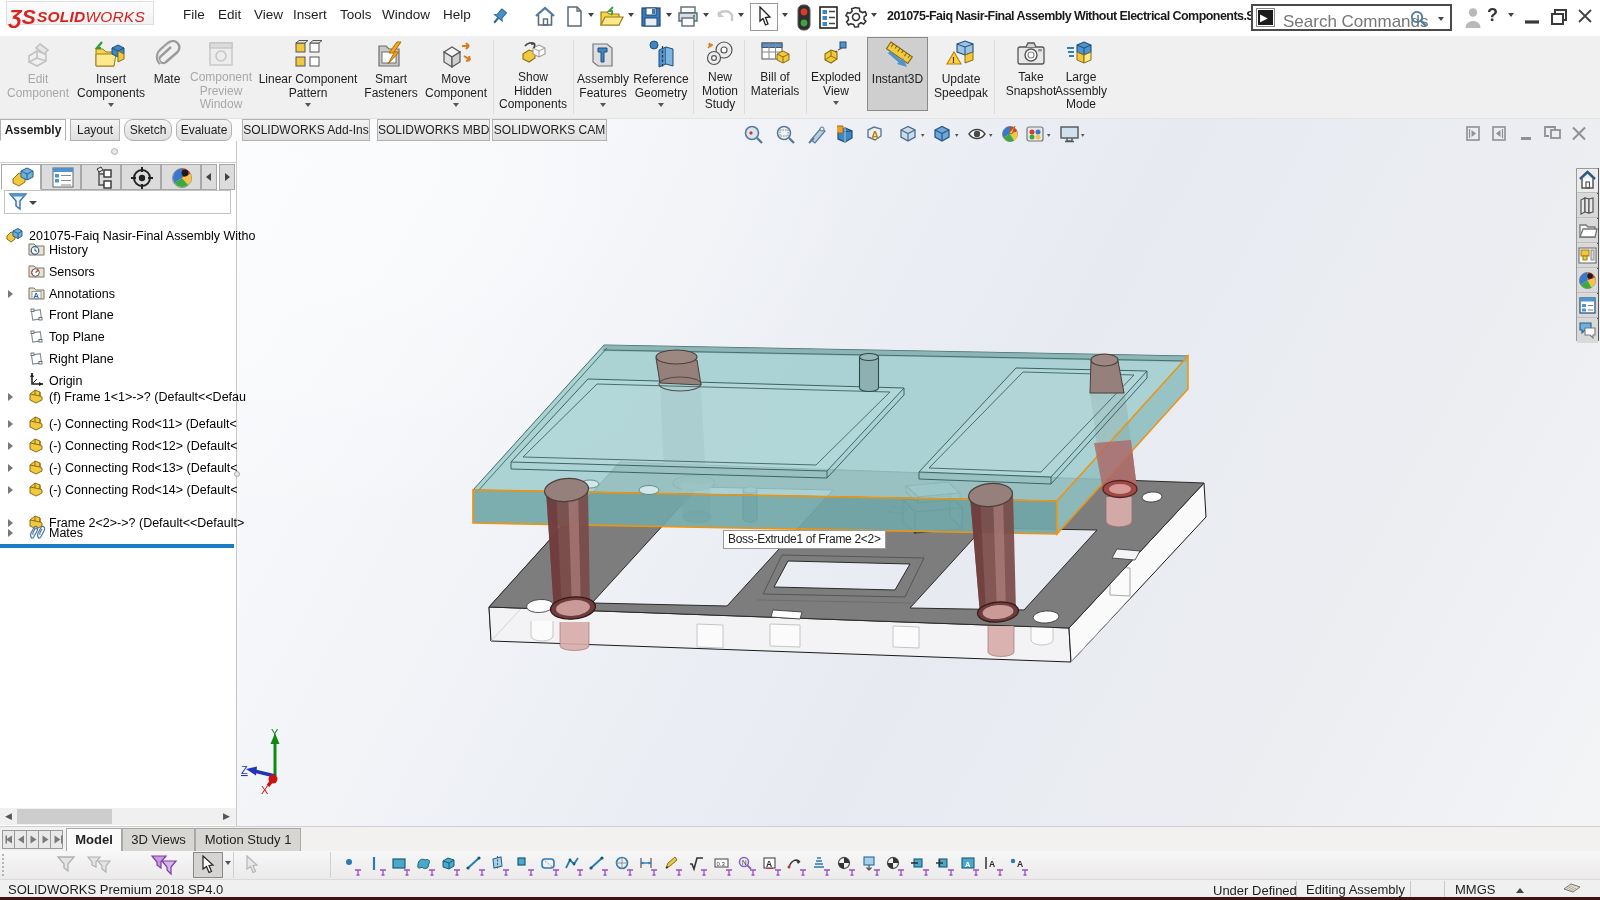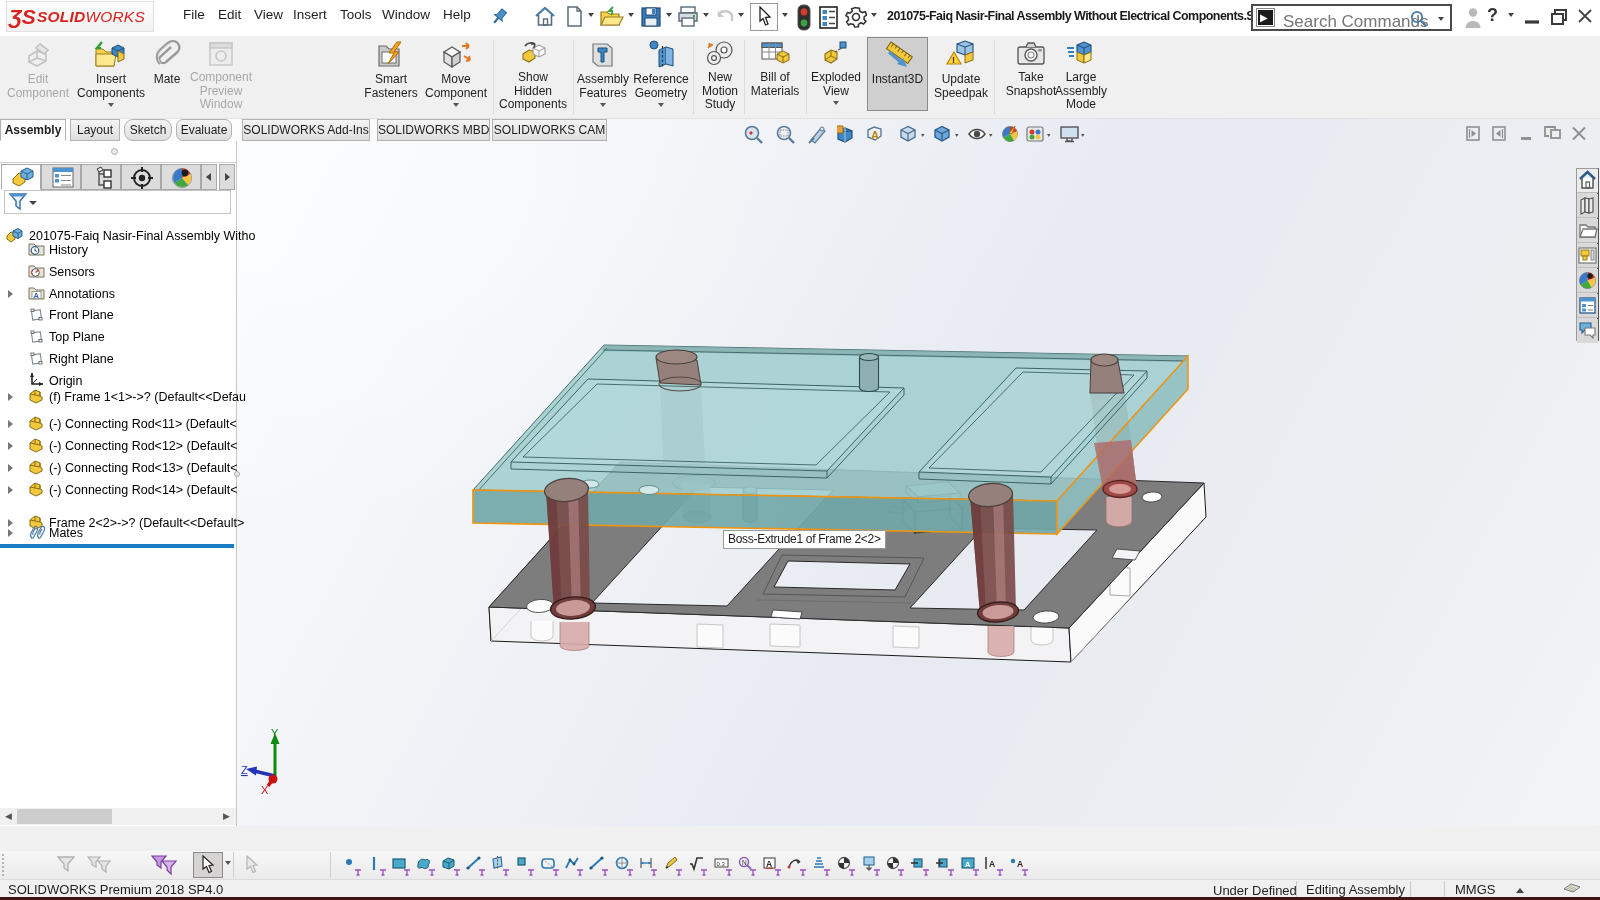--- a/index.html
+++ b/index.html
@@ -1,21 +1,21 @@
 <!DOCTYPE html>
 <html><head>
 <meta charset="utf-8">
 <style>
 * { margin:0; padding:0; box-sizing:border-box; }
 html,body { width:1600px; height:900px; overflow:hidden; font-family:"Liberation Sans", sans-serif; }
 #app { position:relative; width:1600px; height:900px; background:#f0f0f0; }
 
 
 #titlebar { position:absolute; left:0; top:0; width:1600px; height:36px; background:#ffffff; }
-#logo { position:absolute; left:6px; top:1px; width:148px; height:31px; background:linear-gradient(#fdfdfd,#f1f1f1); border:1px solid #e0e0e0; }
+#logo { position:absolute; left:6px; top:1px; width:148px; height:24px; background:linear-gradient(#fdfdfd,#f1f1f1); border:1px solid #e0e0e0; }
 .menu-item { position:absolute; top:7px; font-size:13.5px; color:#1e1e1e; }
 .qicon { position:absolute; top:5px; }
 .caret { position:absolute; top:13px; width:0; height:0; border-left:3.5px solid transparent; border-right:3.5px solid transparent; border-top:4px solid #444; }
 #doctitle { position:absolute; left:887px; top:9px; font-size:12.5px; font-weight:bold; color:#1a1a1a; letter-spacing:-0.55px; }
 #searchbox { position:absolute; left:1251px; top:4px; width:201px; height:27px; background:#fff; border:2px solid #4a4a4a; }
 #searchbox .sicon { position:absolute; left:3px; top:2px; width:19px; height:19px; background:#1b1b1b; color:#fff; font-size:10px; text-align:left; padding-left:3px; line-height:17px; border:1px solid #888; box-shadow:inset 0 0 0 1px #fff; }
 #searchbox .stext { position:absolute; left:30px; top:6px; font-size:17px; color:#777; }
 
 
 #ribbon { position:absolute; left:0; top:36px; width:1600px; height:83px; background:#f0f0f0; border-bottom:1px solid #e3e3e3;}
@@ -203,20 +203,35 @@
         </svg>
       Mate
     </div>
     <div class="rbtn dis" style="left:188px; width:66px;">
       <svg class="ric" width="28" height="28" viewBox="0 0 28 28">
           <rect x="3" y="3" width="22" height="22" fill="#ededed" stroke="#c6c6c6" stroke-width="1.4"></rect>
           <rect x="3" y="3" width="22" height="5" fill="#dcdcdc" stroke="#c6c6c6" stroke-width="1.4"></rect>
           <circle cx="14" cy="16" r="5" fill="none" stroke="#c6c6c6" stroke-width="1.6"></circle>
         </svg>
       Component<br>Preview<br>Window
+    </div>
+    <div class="rbtn" style="left:258px; width:100px;">
+      <svg class="ric" width="30" height="30" viewBox="0 0 30 30">
+          <g stroke="#555" stroke-width="1">
+            <rect x="3" y="3" width="9" height="9" fill="#f2c83c"></rect>
+            <rect x="17" y="3" width="9" height="9" fill="#fdfdfd"></rect>
+            <rect x="3" y="17" width="9" height="9" fill="#f2c83c"></rect>
+            <rect x="17" y="17" width="9" height="9" fill="#fdfdfd"></rect>
+          </g>
+          <g fill="#fff" stroke="#555" stroke-width="1">
+            <path d="M3 3 L6 0.5 L15 0.5 L12 3 Z M17 3 L20 0.5 L29 0.5 L26 3 Z" fill="#e8e8e8"></path>
+          </g>
+        </svg>
+      Linear Component<br>Pattern
+      <span class="drop"></span>
     </div>
     <div class="rbtn" style="left:358px; width:66px;">
       <svg class="ric" width="32" height="30" viewBox="0 0 32 30">
           <path d="M4 6 L4 26 L24 26 L24 9 L14 9 L11 6 Z" fill="#c9c9c9" stroke="#6e6e6e" stroke-width="1.2"></path>
           <rect x="7" y="12" width="14" height="11" fill="#ffffff" stroke="#6e6e6e" stroke-width="1"></rect>
           <path d="M22 2 L14 13 L19 13 L13 24 L24 12 L19 12 L26 2 Z" fill="#f5a623" stroke="#b06a00" stroke-width="1"></path>
         </svg>
       Smart<br>Fasteners
     </div>
     <div class="rbtn" style="left:424px; width:64px;">
@@ -814,20 +829,41 @@
           <rect x="5" y="10" width="4" height="3" fill="#4f94cf"></rect>
           <rect x="5" y="14.5" width="4" height="3" fill="#4f94cf"></rect>
           <path d="M11 11.5 L16 11.5 M11 16 L16 16" stroke="#777" stroke-width="1.2"></path>
         </svg></div>
     <div class="tpcell" style="top:150px;border-bottom:none;"><svg width="21" height="23" viewBox="0 0 21 23">
           <path d="M3 4 L14 4 L14 11 L8 11 L5 14 L5 11 L3 11 Z" fill="#6fb1dd" stroke="#2a5f8a" stroke-width="1.1"></path>
           <path d="M8 9 L18 9 L18 16 L16 16 L16 19 L13 16 L8 16 Z" fill="#fff" stroke="#777" stroke-width="1.1"></path>
         </svg></div>
   </div>
 
+  <div id="motionbar">
+    <svg style="position:absolute;left:2px;top:3px;" width="64" height="19" viewBox="0 0 64 19">
+      <g fill="#e8e8e8" stroke="#9a9a9a" stroke-width="1">
+          <rect x="0.5" y="0.5" width="12" height="18"></rect>
+          <rect x="12.5" y="0.5" width="12" height="18"></rect>
+          <rect x="24.5" y="0.5" width="12" height="18"></rect>
+          <rect x="36.5" y="0.5" width="12" height="18"></rect>
+          <rect x="48.5" y="0.5" width="12" height="18"></rect>
+        </g>
+      <g fill="#7a7a7a">
+          <path d="M4 9.5 l6 -4 v8 Z M3.5 5.5 h1.5 v8 h-1.5 Z"></path>
+          <path d="M16 9.5 l6 -4 v8 Z"></path>
+          <path d="M34.5 9.5 l-6 -4 v8 Z"></path>
+          <path d="M46.5 9.5 l-6 -4 v8 Z"></path>
+          <path d="M58.5 9.5 l-6 -4 v8 Z M59 5.5 h1.5 v8 h-1.5 Z"></path>
+        </g>
+    </svg>
+    <div class="mtab sel" style="left:66px; width:56px;">Model</div>
+    <div class="mtab" style="left:122px; width:73px;">3D Views</div>
+    <div class="mtab" style="left:195px; width:106px;">Motion Study 1</div>
+  </div>
   <div id="sketchbar">
       <div style="position:absolute;left:2px;top:3px;width:6px;height:22px;border-left:2px dotted #b5b5b5;"></div>
       <svg style="position:absolute;left:55px;top:4px;" width="22" height="20" viewBox="0 0 22 20">
         <path d="M3 2 L19 2 L13 9 L13 16 L9 13 L9 9 Z" fill="#e4e4e4" stroke="#b0b0b0" stroke-width="1.3"></path>
       </svg>
       <svg style="position:absolute;left:86px;top:4px;" width="28" height="20" viewBox="0 0 28 20">
         <path d="M2 2 L14 2 L10 7 L10 12 L6 10 L6 7 Z" fill="#e4e4e4" stroke="#b0b0b0" stroke-width="1.2"></path>
         <path d="M12 6 L24 6 L20 11 L20 17 L16 14 L16 11 Z" fill="#e4e4e4" stroke="#b0b0b0" stroke-width="1.2"></path>
       </svg>
       <svg style="position:absolute;left:150px;top:3px;" width="30px" height="23" viewBox="0 0 30 23">

